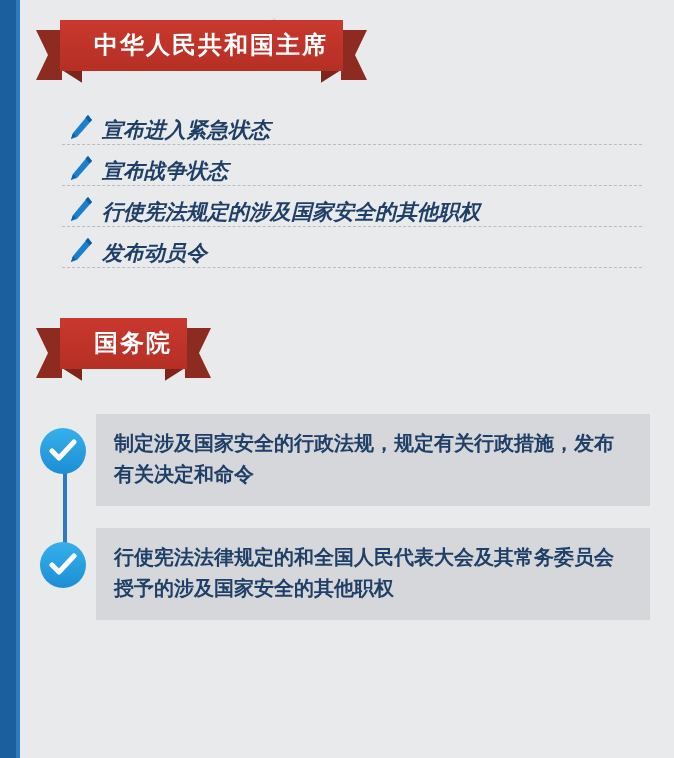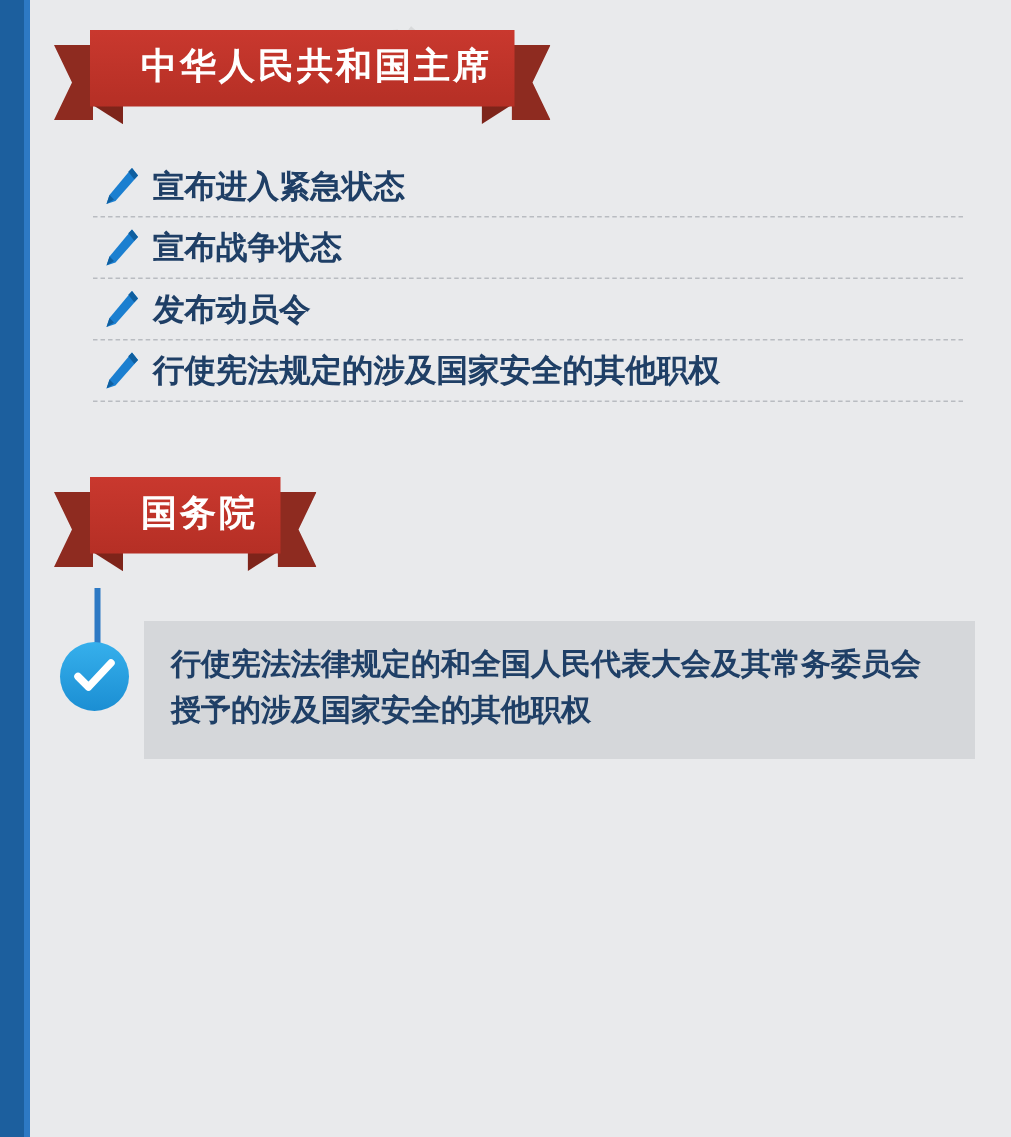--- a/index.html
+++ b/index.html
@@ -93,23 +93,24 @@
   
   .pen-list {
     position: absolute;
     left: 62px;
     top: 104px;
     width: 580px;
   }
   .pen-row {
     position: relative;
     display: flex;
-    align-items: center;
+    align-items: flex-end;
     height: 40px;
     border-bottom: 1px dashed #b9bcc1;
+    font-style: italic;
   }
   .pen-row:last-child { border-bottom: 1px dashed #b9bcc1; }
   .pen-icon {
     width: 40px;
     flex: 0 0 40px;
     height: 34px;
     position: relative;
   }
   .pen-icon svg { position: absolute; left: 6px; top: 3px; }
   .pen-text {
@@ -229,46 +230,57 @@
     </div>
 
     <div class="pen-row">
       <span class="pen-icon">
         <svg width="26" height="28" viewBox="0 0 26 28">
           <path d="M20 2 L24 7 L9 24 L3 26 L5 20 Z" fill="#1b7fd0"></path>
           <path d="M3 26 L5 20 L8 23 Z" fill="#0f5fa0"></path>
           <path d="M20 2 L24 7 L21.5 9.5 L17.5 4.5 Z" fill="#0f5fa0"></path>
         </svg>
       </span>
+      <span class="pen-text">行使宪法规定的涉及国家安全的其他职权</span>
+    </div>
+
+    <div class="pen-row">
+      <span class="pen-icon">
+        <svg width="26" height="28" viewBox="0 0 26 28">
+          <path d="M20 2 L24 7 L9 24 L3 26 L5 20 Z" fill="#1b7fd0"></path>
+          <path d="M3 26 L5 20 L8 23 Z" fill="#0f5fa0"></path>
+          <path d="M20 2 L24 7 L21.5 9.5 L17.5 4.5 Z" fill="#0f5fa0"></path>
+        </svg>
+      </span>
       <span class="pen-text">发布动员令</span>
-    </div>
-
-    <div class="pen-row">
-      <span class="pen-icon">
-        <svg width="26" height="28" viewBox="0 0 26 28">
-          <path d="M20 2 L24 7 L9 24 L3 26 L5 20 Z" fill="#1b7fd0"></path>
-          <path d="M3 26 L5 20 L8 23 Z" fill="#0f5fa0"></path>
-          <path d="M20 2 L24 7 L21.5 9.5 L17.5 4.5 Z" fill="#0f5fa0"></path>
-        </svg>
-      </span>
-      <span class="pen-text">行使宪法规定的涉及国家安全的其他职权</span>
     </div>
 
   </div>
 
   <div class="ribbon-wrap banner2">
     <span class="ribbon-tail-left"></span>
     <span class="ribbon-tail-right"></span>
     <span class="ribbon">国务院</span>
     <span class="ribbon-fold-left"></span>
     <span class="ribbon-fold-right"></span>
   </div>
 
   <div class="check-list">
 
+    <div class="check-row">
+      <div class="check-col">
+        <span class="connector" style="top:30px;height:130px;"></span>
+        <span class="check-badge">
+          <svg width="28" height="24" viewBox="0 0 28 24">
+            <path d="M3 12 L10 19 L25 3" stroke="#ffffff" stroke-width="5" fill="none" stroke-linecap="round" stroke-linejoin="round"></path>
+          </svg>
+        </span>
+      </div>
+      <div class="check-card">制定涉及国家安全的行政法规，规定有关行政措施，发布有关决定和命令</div>
+    </div>
 
 
     <div class="check-row">
       <div class="check-col">
         <span class="connector" style="top:-22px;height:52px;"></span>
         <span class="check-badge">
           <svg width="28" height="24" viewBox="0 0 28 24">
             <path d="M3 12 L10 19 L25 3" stroke="#ffffff" stroke-width="5" fill="none" stroke-linecap="round" stroke-linejoin="round"></path>
           </svg>
         </span>

